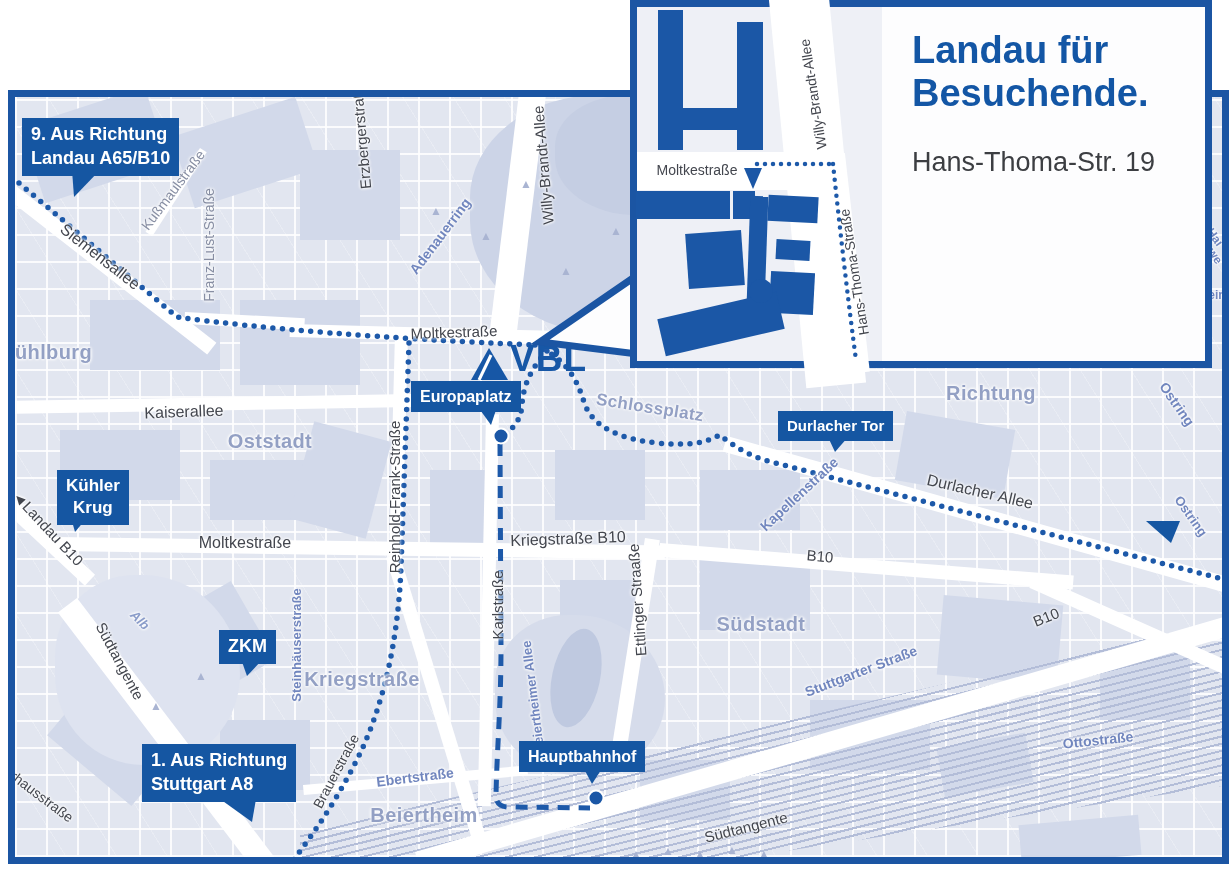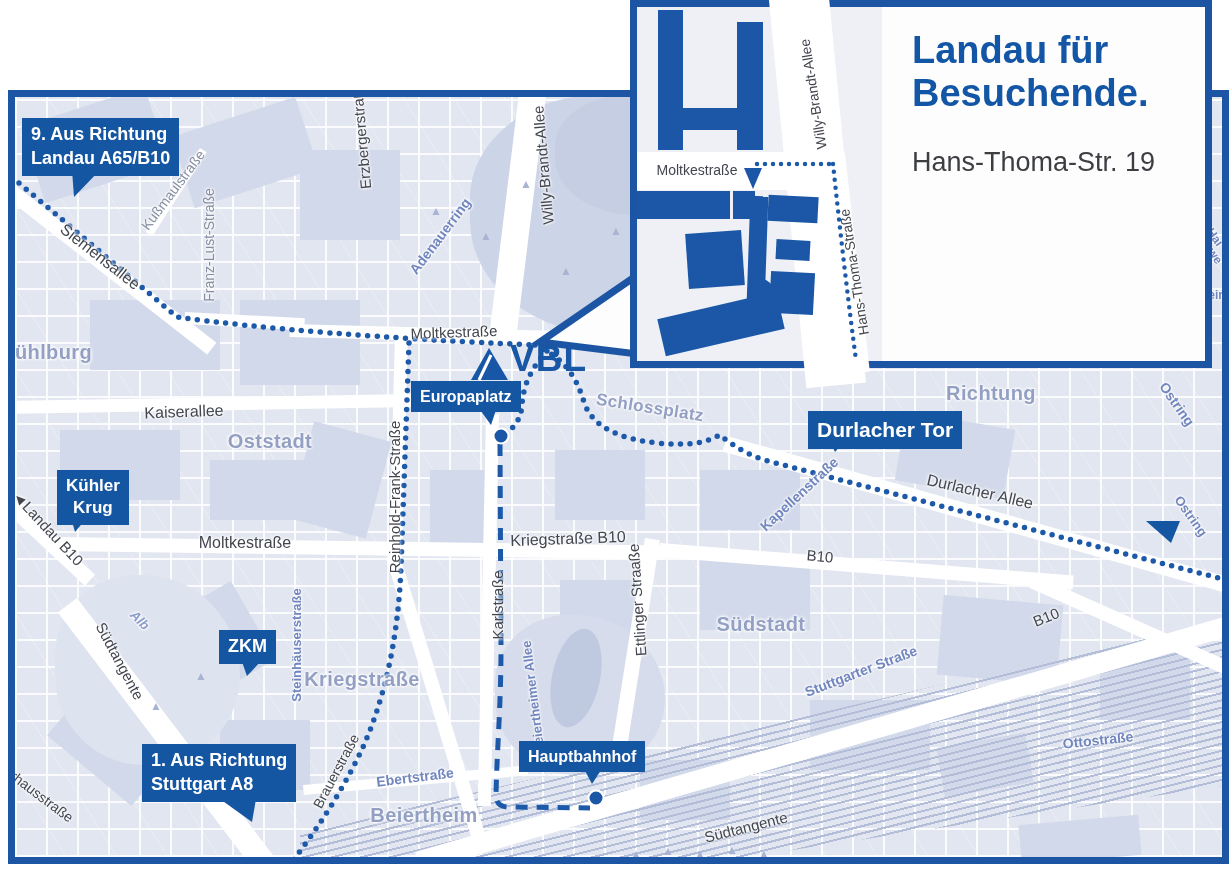--- a/index.html
+++ b/index.html
@@ -209,21 +209,21 @@
       <div class="callout center" style="left: 219px; top: 630px; font-size: 18px;">
         <div>ZKM</div>
       </div>
       <div class="callout" style="left: 142px; top: 744px; font-size: 18px;">
         <div>1. Aus Richtung</div>
         <div>Stuttgart A8</div>
       </div>
       <div class="callout" style="left: 411px; top: 381px; font-size: 16px;">
         <div>Europaplatz</div>
       </div>
-      <div class="callout" style="left: 808px; top: 411px; font-size: 21px;">
+      <div class="callout" style="left: 778px; top: 411px; font-size: 15px;">
         <div>Durlacher Tor</div>
       </div>
       <div class="callout" style="left: 519px; top: 741px; font-size: 16px;">
         <div>Hauptbahnhof</div>
       </div>
     </div>
 
   <div id="vbl-logo">
     <svg width="40" height="42">
       <polygon points="19,6 38,38 1,38" fill="#1757a6"></polygon>

